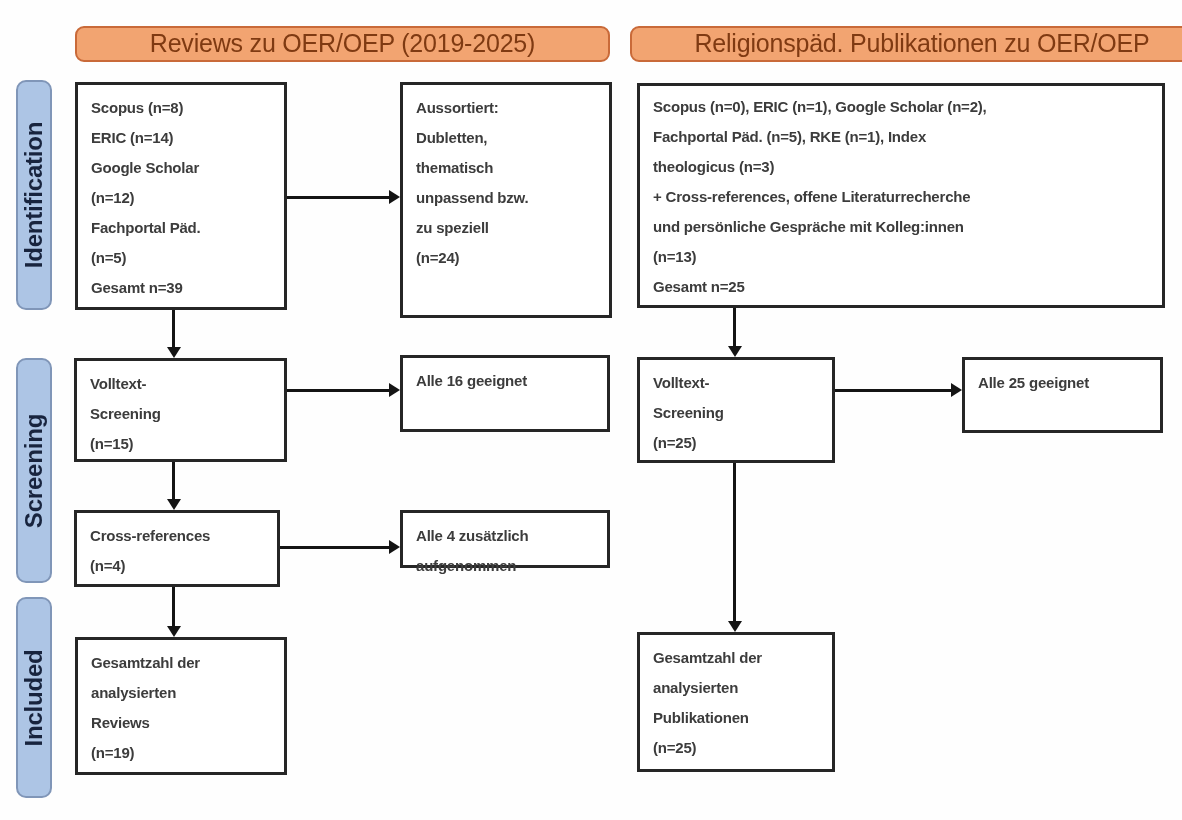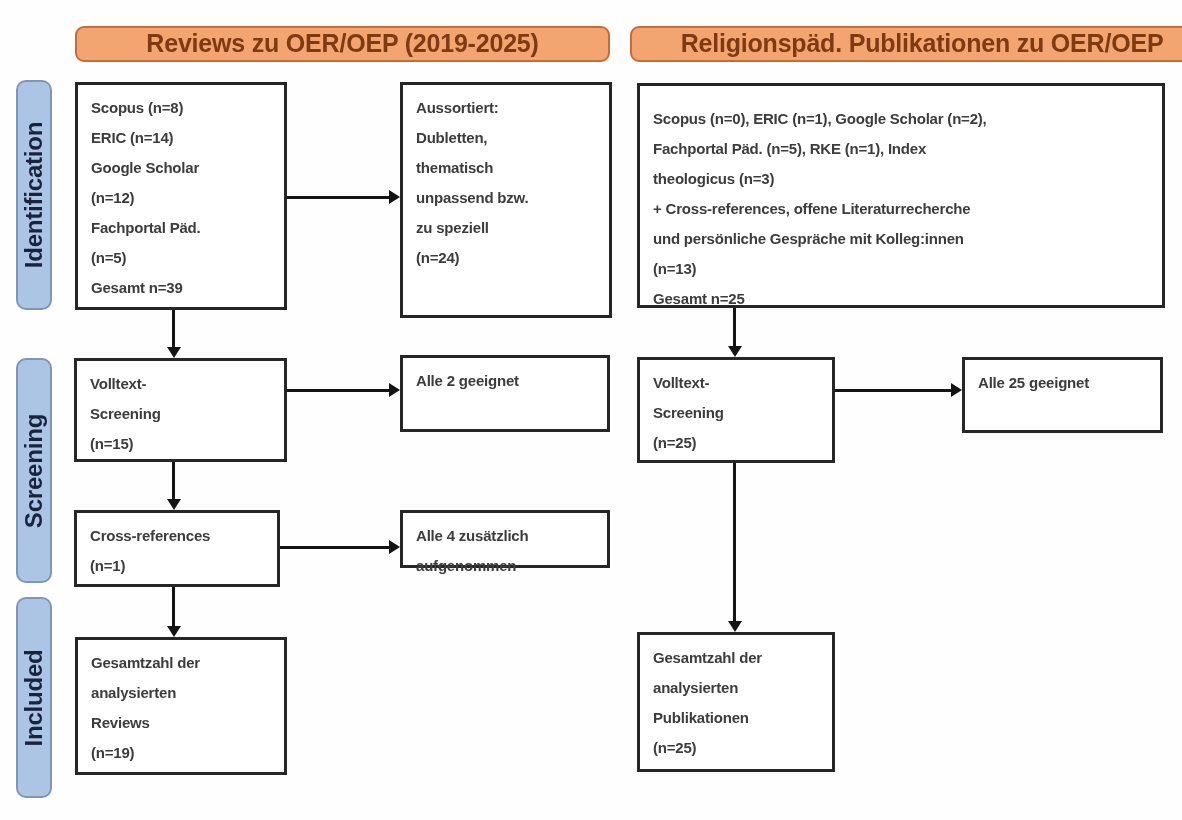--- a/index.html
+++ b/index.html
@@ -3,21 +3,21 @@
 <meta charset="utf-8">
 <style>
   html,body{margin:0;padding:0;background:#ffffff;}
   .canvas{
     position:relative;width:1182px;height:820px;background:#fefefe;overflow:hidden;
     font-family:"Liberation Sans", sans-serif;
   }
   .hdr{
     position:absolute;height:36px;box-sizing:border-box;
     background:var(--header-fill);border:2px solid var(--header-border);border-radius:9px;
-    color:var(--header-text);font-weight:bold;font-size:25px;line-height:31px;
+    color:var(--header-text);font-weight:normal;font-size:25px;line-height:31px;
     text-align:center;letter-spacing:-0.2px;
   }
   .side{
     position:absolute;width:36px;box-sizing:border-box;
     background:var(--side-fill);border:2px solid var(--side-border);border-radius:10px;
     display:flex;align-items:center;justify-content:center;
   }
   .rot{
     transform:rotate(-90deg);white-space:nowrap;
     color:var(--side-text);font-weight:bold;font-size:24px;letter-spacing:-0.2px;
@@ -57,39 +57,39 @@
 (n=12)
 Fachportal Päd.
 (n=5)
 Gesamt n=39</div>
   <div class="bx" style="left:400px;top:82px;width:212px;height:236px;">Aussortiert:
 Dubletten,
 thematisch
 unpassend bzw.
 zu speziell
 (n=24)</div>
-  <div class="bx" style="left:637px;top:83px;width:528px;height:225px;padding-top:18px;">Scopus (n=0), ERIC (n=1), Google Scholar (n=2),
+  <div class="bx" style="left:637px;top:83px;width:528px;height:225px;padding-top:6px;">Scopus (n=0), ERIC (n=1), Google Scholar (n=2),
 Fachportal Päd. (n=5), RKE (n=1), Index
 theologicus (n=3)
 + Cross-references, offene Literaturrecherche
 und persönliche Gespräche mit Kolleg:innen
 (n=13)
 Gesamt n=25</div>
 
   <div class="bx" style="left:74px;top:358px;width:213px;height:104px;">Volltext-
 Screening
 (n=15)</div>
-  <div class="bx" style="left:400px;top:355px;width:210px;height:77px;">Alle 2 geeignet</div>
+  <div class="bx" style="left:400px;top:355px;width:210px;height:77px;">Alle 16 geeignet</div>
   <div class="bx" style="left:637px;top:357px;width:198px;height:106px;">Volltext-
 Screening
 (n=25)</div>
   <div class="bx" style="left:962px;top:357px;width:201px;height:76px;">Alle 25 geeignet</div>
 
   <div class="bx" style="left:74px;top:510px;width:206px;height:77px;">Cross-references
-(n=1)</div>
+(n=4)</div>
   <div class="bx" style="left:400px;top:510px;width:210px;height:58px;">Alle 4 zusätzlich
 aufgenommen</div>
 
   <div class="bx" style="left:75px;top:637px;width:212px;height:138px;">Gesamtzahl der
 analysierten
 Reviews
 (n=19)</div>
   <div class="bx" style="left:637px;top:632px;width:198px;height:140px;">Gesamtzahl der
 analysierten
 Publikationen

